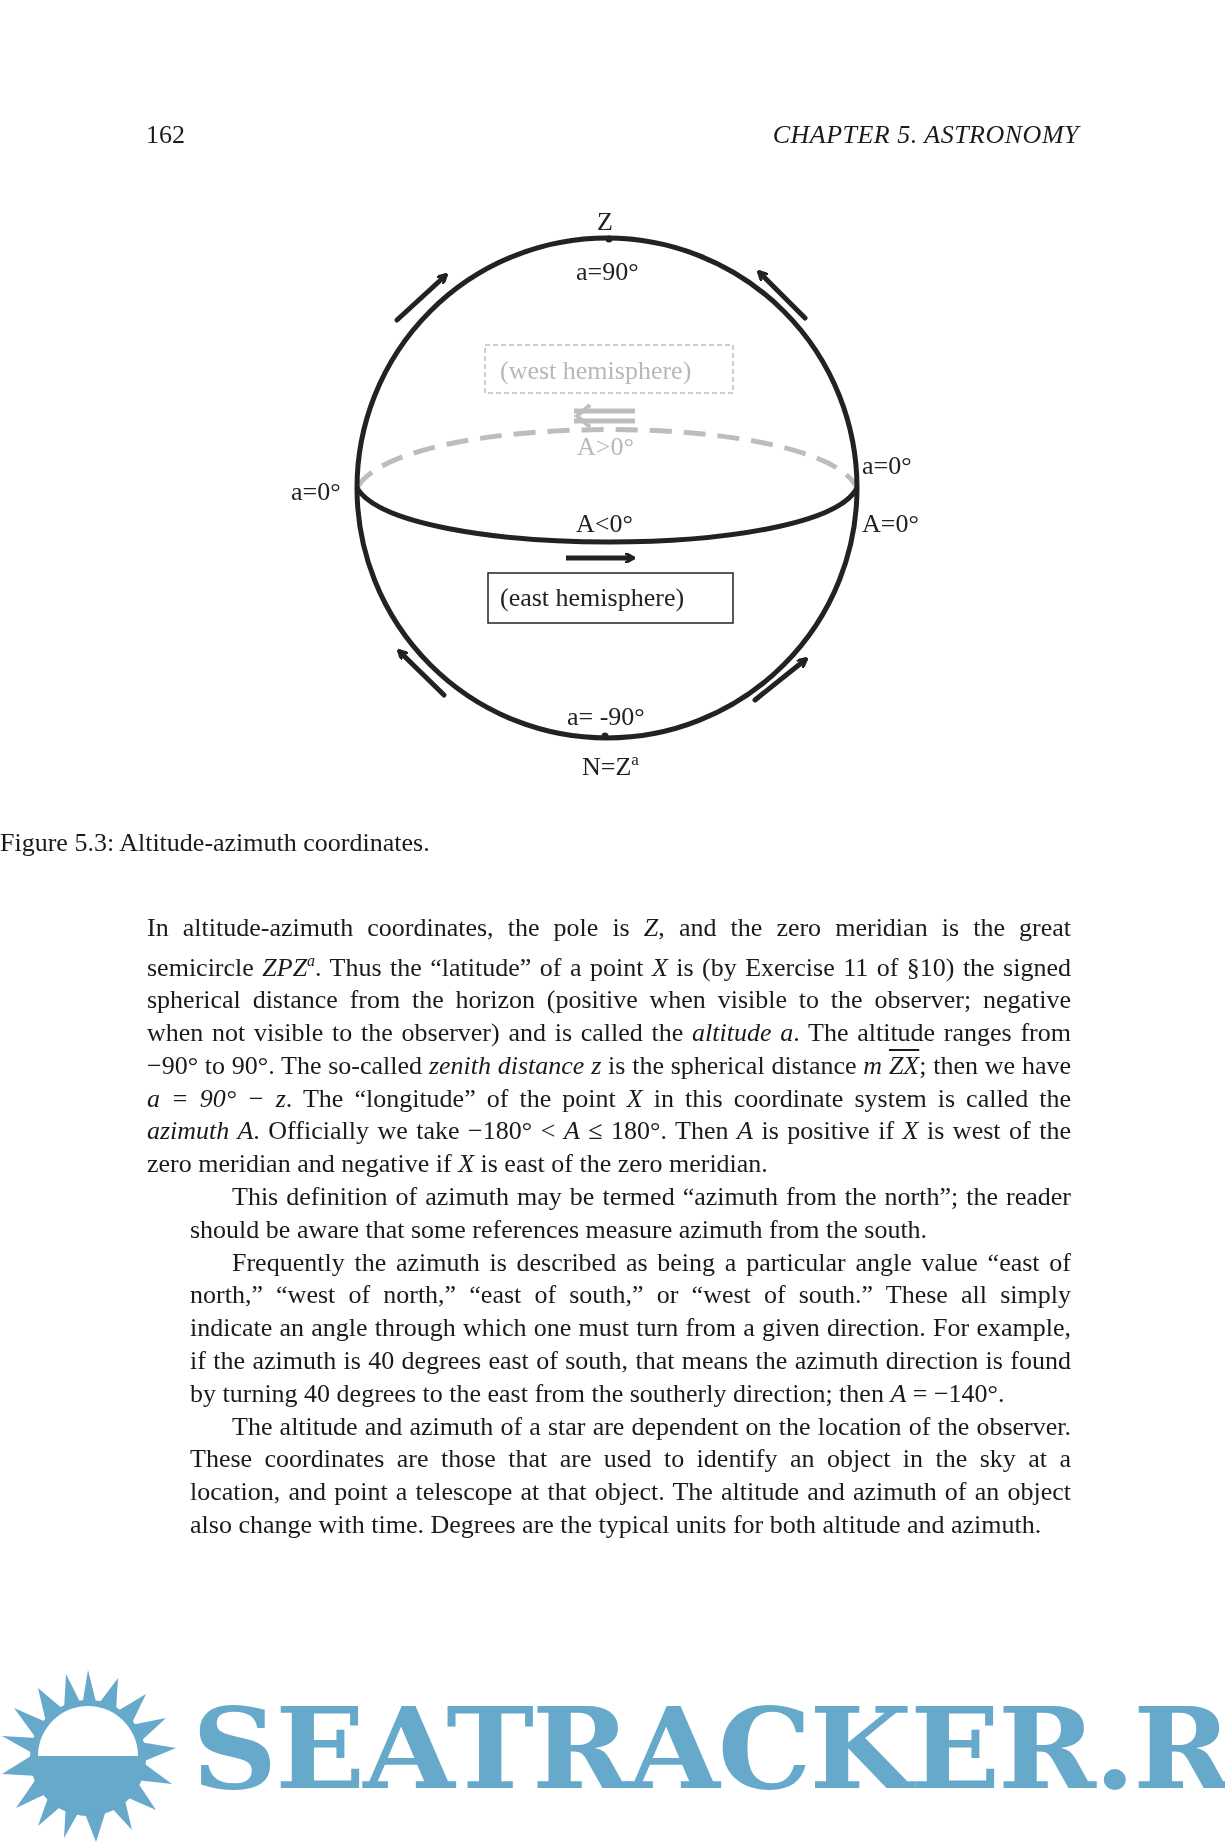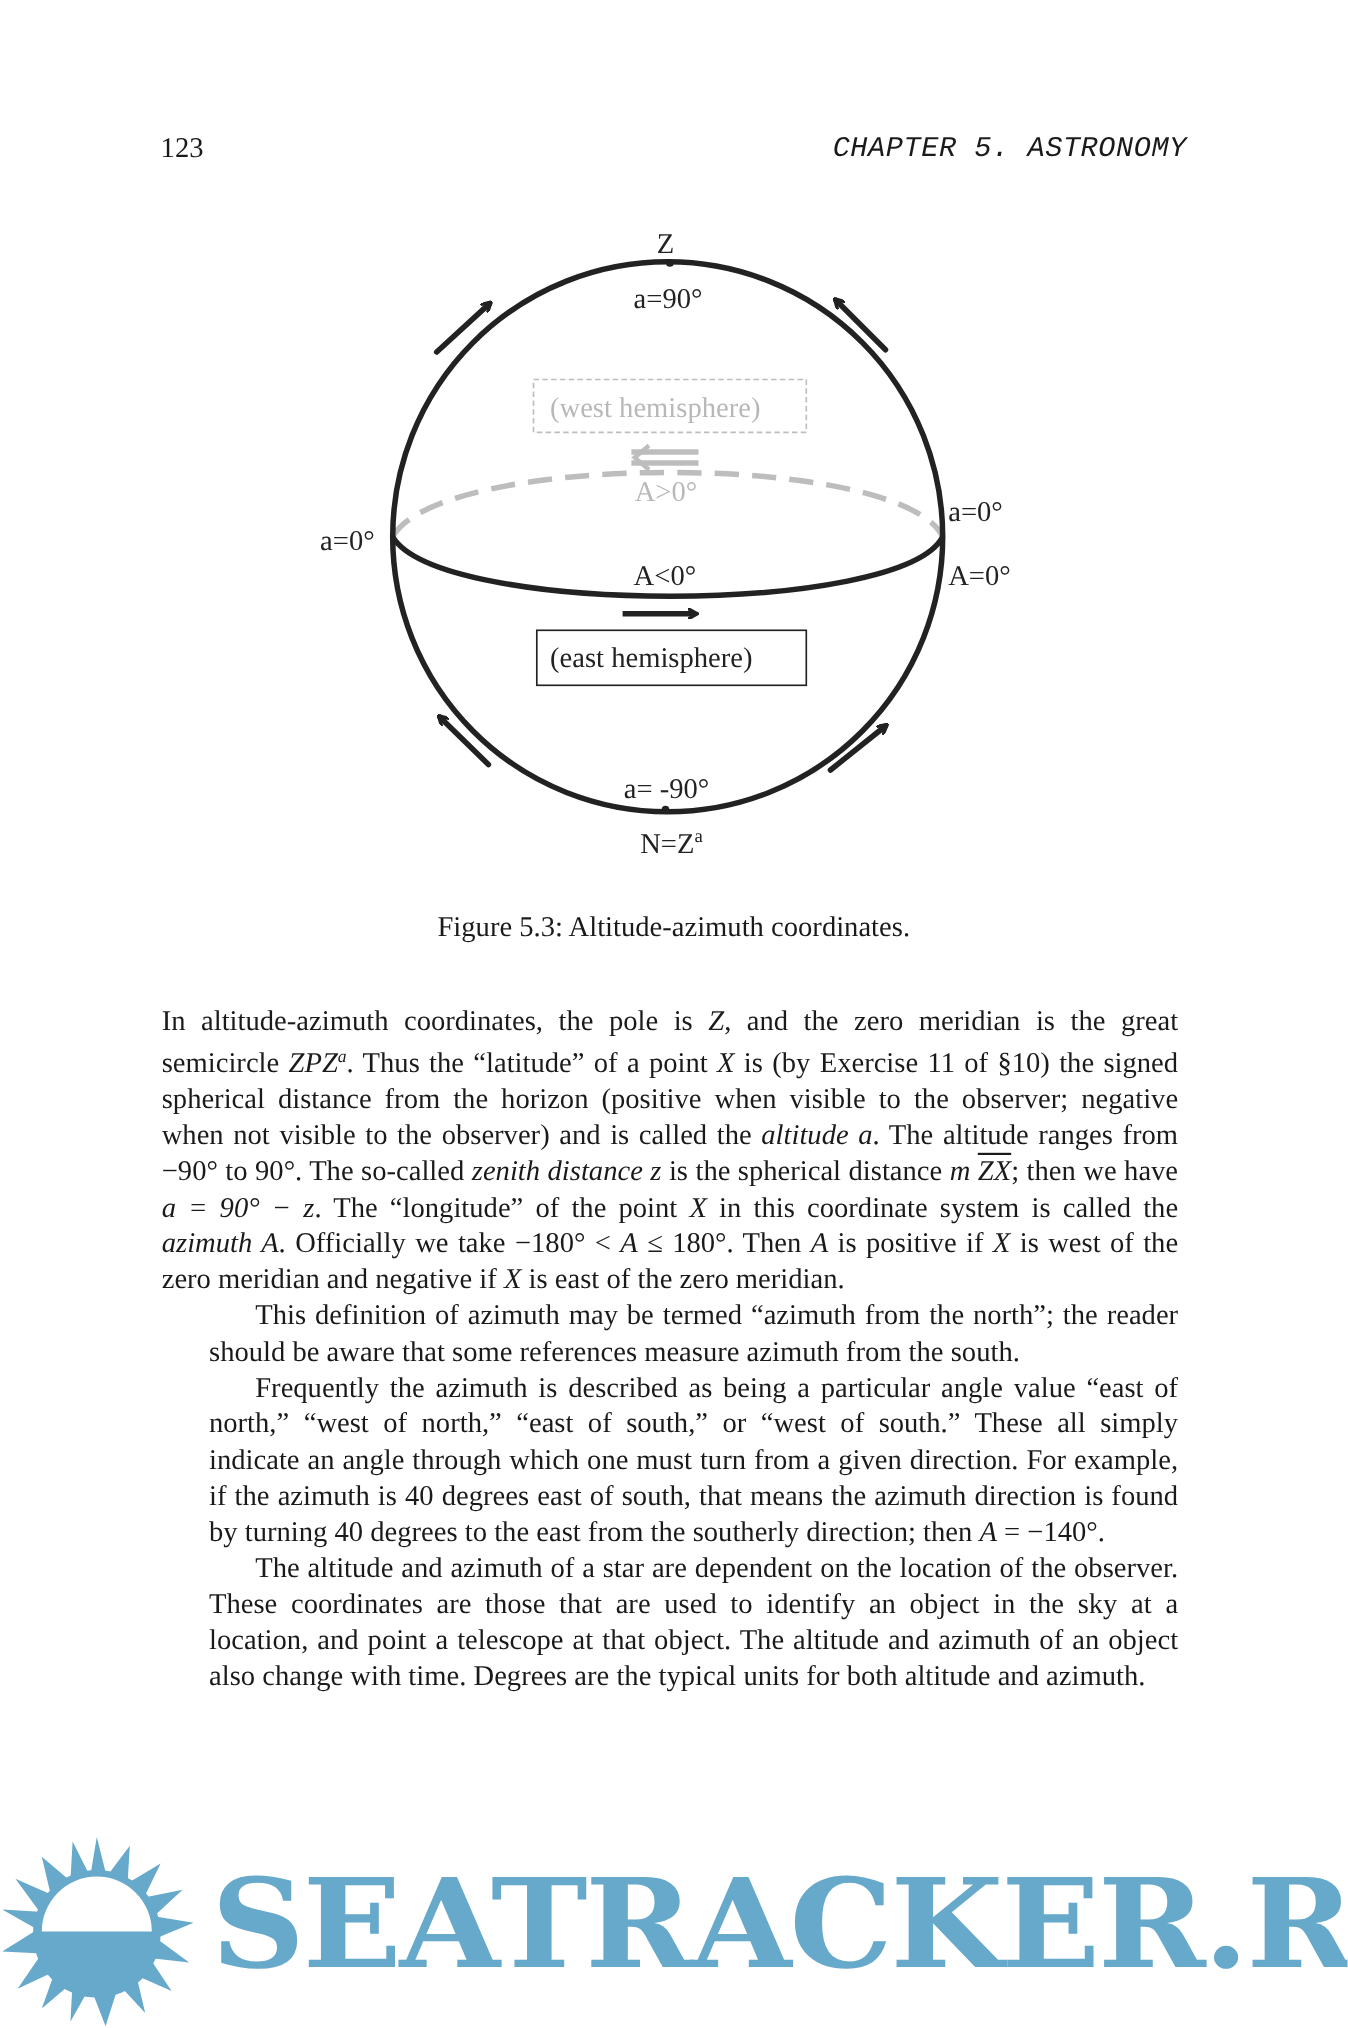--- a/index.html
+++ b/index.html
@@ -1,42 +1,42 @@
 <!DOCTYPE html>
 <html><head>
 <meta charset="utf-8">
 <style>
   html, body { margin: 0; padding: 0; background: #ffffff; }
   body { width: 1225px; height: 1844px; position: relative; overflow: hidden;
          font-family: "DejaVu Serif", "Liberation Serif", serif; color: #1a1a1a; }
   .hdr { position: absolute; top: 120px; font-size: 26px; font-family: "Liberation Serif", serif; }
   #page-num { left: 146px; }
-  #running-head { right: 146px; font-style: italic; letter-spacing: 0.5px; font-family: Liberation Mono, monospace; }
+  #running-head { right: 146px; font-style: italic; letter-spacing: 0.5px; }
   #figure { position: absolute; left: 0; top: 0; }
   .fig-label { font-family: "Liberation Serif", serif; font-size: 26px; fill: #222; }
   .fig-label-gray { fill: #b8b8b8; }
-  #caption { position: absolute; top: 828px; left: 0; width: 1225px; text-align: center;
+  #caption { position: absolute; top: 828px; left: 0; width: 1225px; text-align: left;
              font-size: 26px; font-family: "Liberation Serif", serif; }
   #body-text { position: absolute; left: 147px; top: 912px; width: 924px;
                font-family: "Liberation Serif", serif; font-size: 26px; line-height: 32.8px;
                text-align: justify; }
   #body-text p { margin: 0; }
   #body-text p.indent { text-indent: 42px; margin-left: 43px; }
   #body-text p.first { text-indent: 0; }
   .it { font-style: italic; }
   #watermark { position: absolute; left: 0; top: 1665px; }
   #wm-text { position: absolute; left: 192px; top: 1697px; width: 1010px; height: 110px;
              font-family: "DejaVu Serif", serif; font-weight: bold; font-size: 118px;
              line-height: 110px; letter-spacing: -2px; color: #67a9cb; white-space: nowrap;
              transform: scaleY(0.95); transform-origin: left top; }
 </style>
 </head>
 <body>
 
-<div id="page-num" class="hdr">123</div>
+<div id="page-num" class="hdr">162</div>
 <div id="running-head" class="hdr">CHAPTER 5.  ASTRONOMY</div>
 
 <svg id="figure" width="1225" height="800" viewBox="0 0 1225 800">
   <defs>
     <marker id="ah" markerWidth="10" markerHeight="10" refX="7" refY="5" orient="auto" markerUnits="userSpaceOnUse">
       <path d="M0,0 L9,5 L0,10" fill="none" stroke="#222" stroke-width="3"></path>
     </marker>
     <marker id="ahg" markerWidth="12" markerHeight="12" refX="2" refY="6" orient="auto" markerUnits="userSpaceOnUse">
       <path d="M11,0 L1,6 L11,12" fill="none" stroke="#bdbdbd" stroke-width="3.5"></path>
     </marker>

